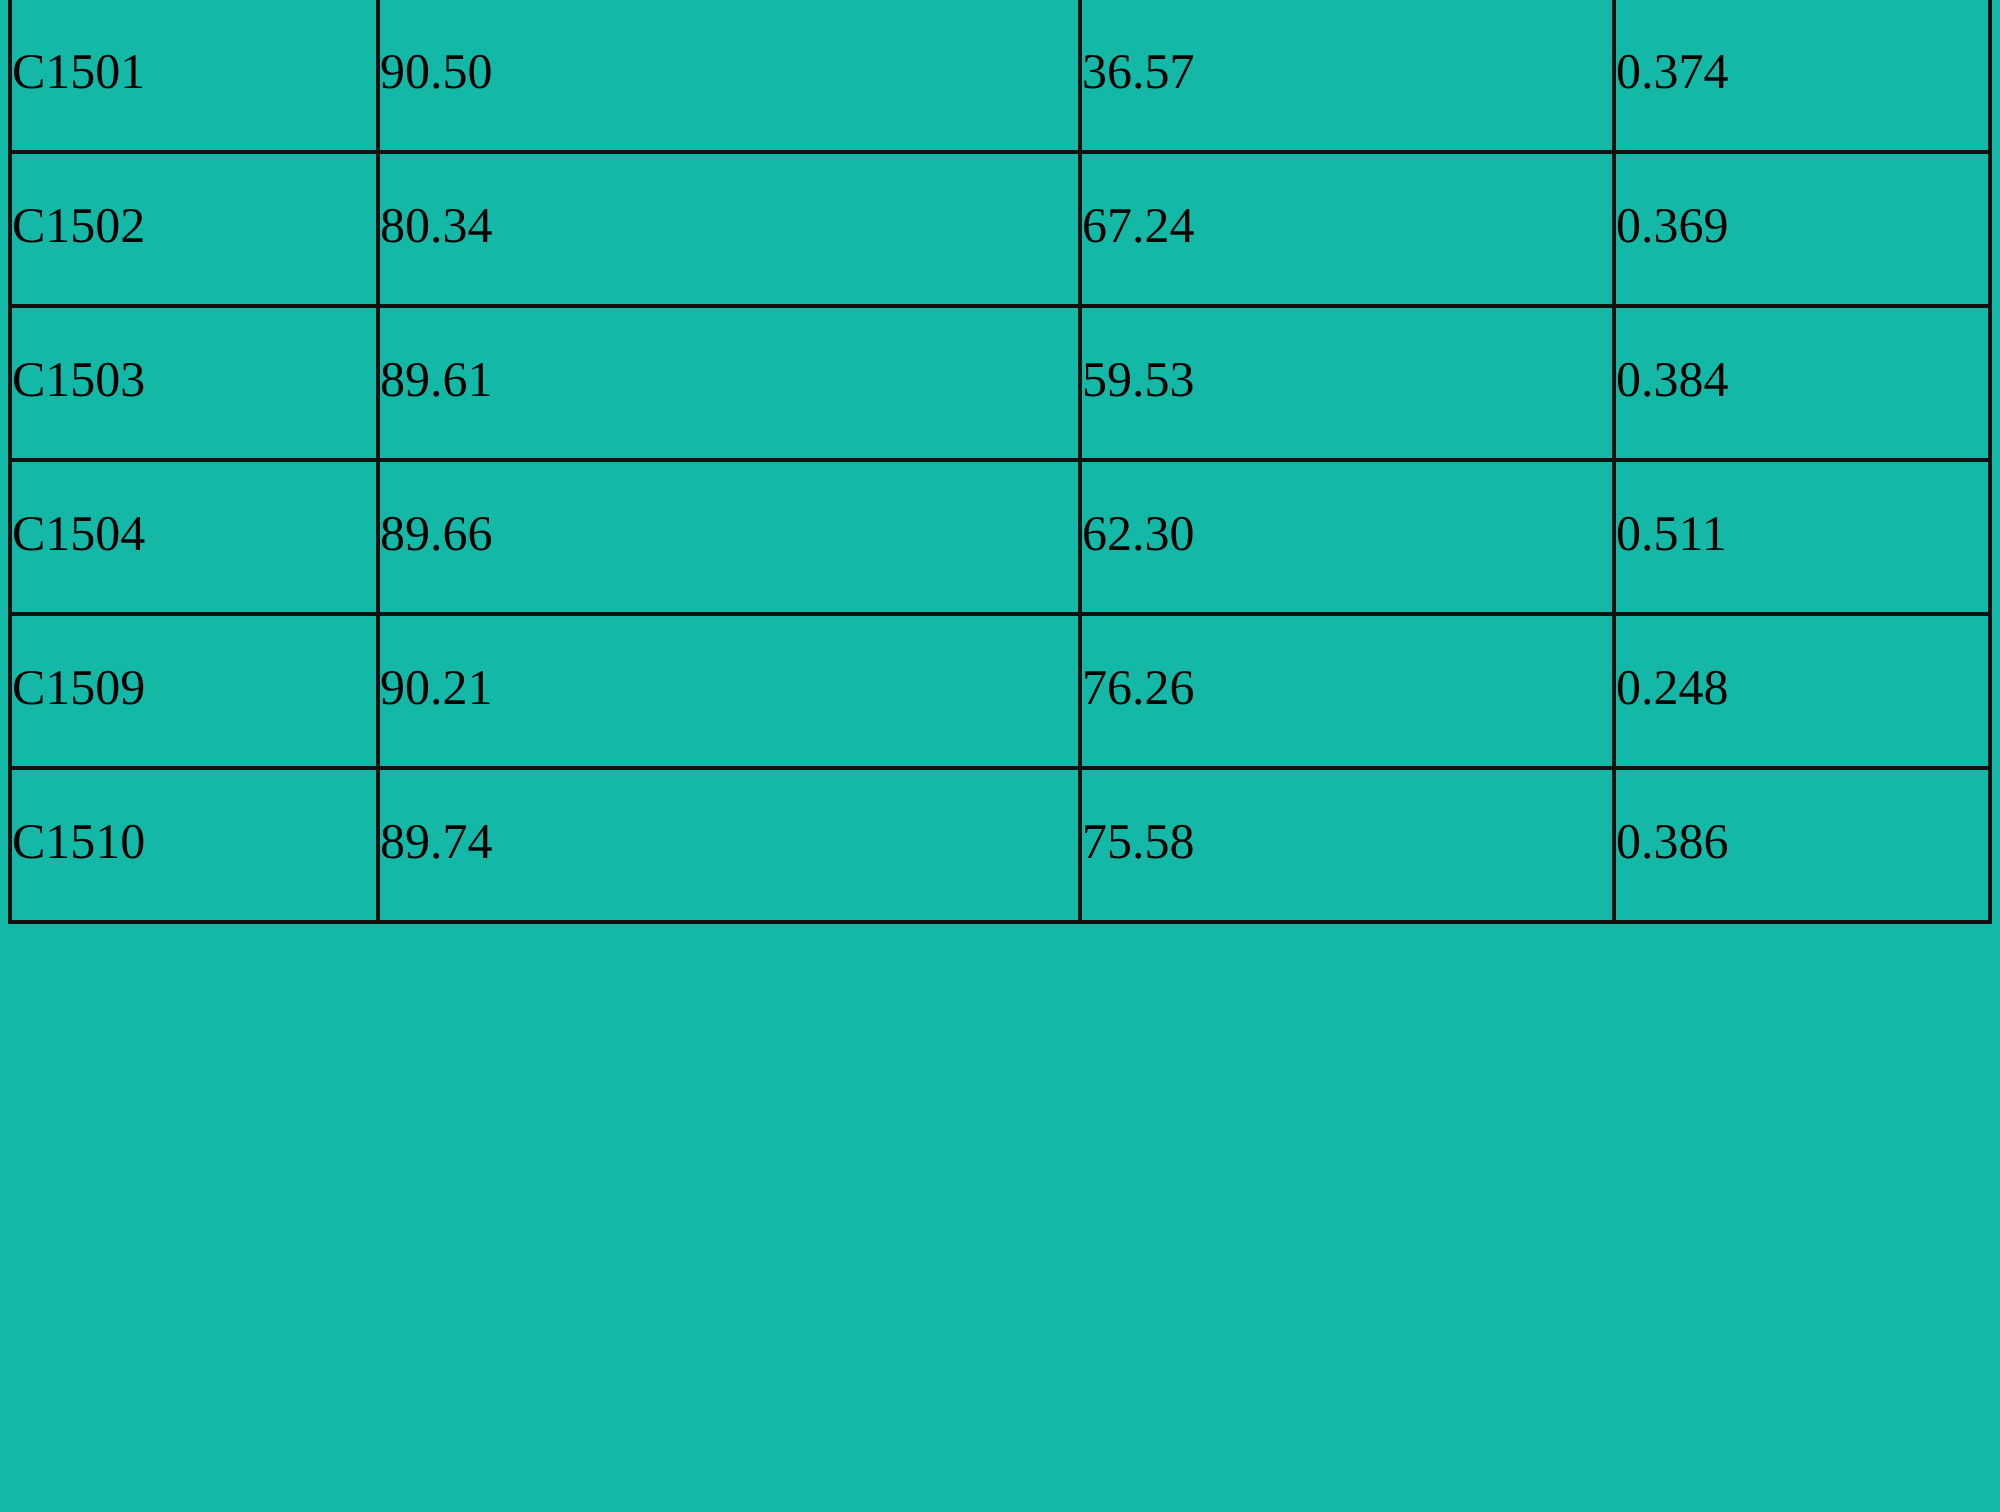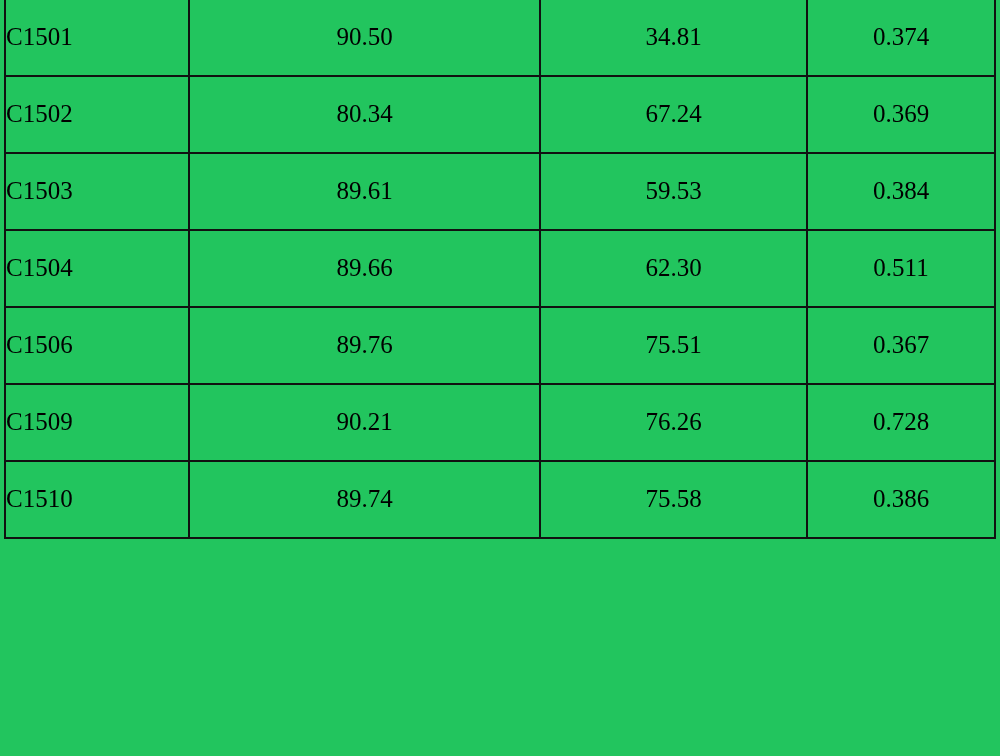--- a/index.html
+++ b/index.html
@@ -11,21 +11,21 @@
     width: 1000px;
     height: 756px;
     font-family: "Liberation Serif", "DejaVu Serif", serif;
     color: #000000;
     overflow: hidden;
   }
   #page {
     position: relative;
     width: 1000px;
     height: 756px;
-    background: #22c55e;
+    background: #14b8a6;
     font-family: Liberation Serif, serif;
   }
   
   table.data-table {
     position: absolute;
     left: 4px;
     top: 0px;
     width: 990px;
     border-collapse: collapse;
     table-layout: fixed;
@@ -50,39 +50,38 @@
   }
   table.data-table tr:last-child td {
     border-bottom: 2px solid #111111;
   }
   
   td.col-sample {
     text-align: left;
     padding-left: 48px;
   }
   td.col-num {
-    text-align: center;
   }
 </style>
 </head>
 <body>
 
 <div id="page">
   <table class="data-table">
     <colgroup>
       <col class="c1">
         <col class="c2">
         <col class="c3">
         <col class="c4">
     </colgroup>
     <tbody>
         <tr>
           <td class="col-sample">C1501</td>
           <td class="col-num">90.50</td>
-          <td class="col-num">34.81</td>
+          <td class="col-num">36.57</td>
           <td class="col-num">0.374</td>
         </tr>
         <tr>
           <td class="col-sample">C1502</td>
           <td class="col-num">80.34</td>
           <td class="col-num">67.24</td>
           <td class="col-num">0.369</td>
         </tr>
         <tr>
           <td class="col-sample">C1503</td>
@@ -90,30 +89,24 @@
           <td class="col-num">59.53</td>
           <td class="col-num">0.384</td>
         </tr>
         <tr>
           <td class="col-sample">C1504</td>
           <td class="col-num">89.66</td>
           <td class="col-num">62.30</td>
           <td class="col-num">0.511</td>
         </tr>
         <tr>
-          <td class="col-sample">C1506</td>
-          <td class="col-num">89.76</td>
-          <td class="col-num">75.51</td>
-          <td class="col-num">0.367</td>
-        </tr>
-        <tr>
           <td class="col-sample">C1509</td>
           <td class="col-num">90.21</td>
           <td class="col-num">76.26</td>
-          <td class="col-num">0.728</td>
+          <td class="col-num">0.248</td>
         </tr>
         <tr>
           <td class="col-sample">C1510</td>
           <td class="col-num">89.74</td>
           <td class="col-num">75.58</td>
           <td class="col-num">0.386</td>
         </tr>
       </tbody>
   </table>
 </div>

